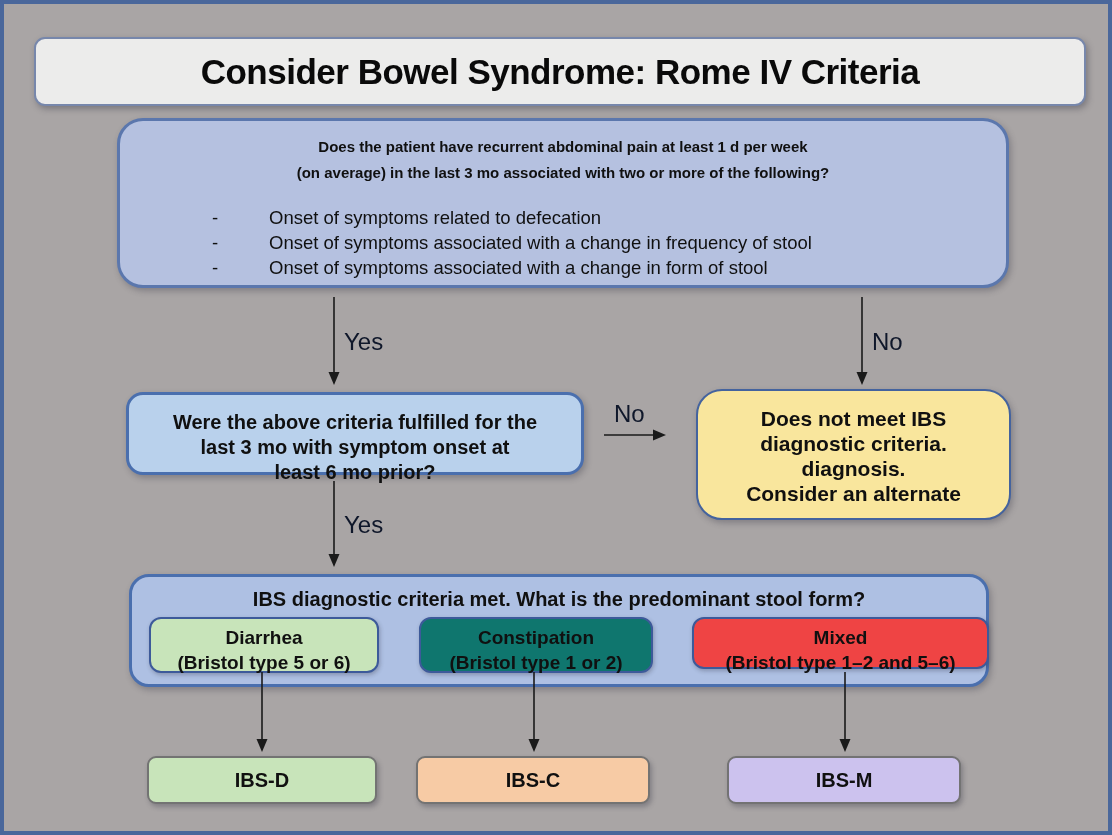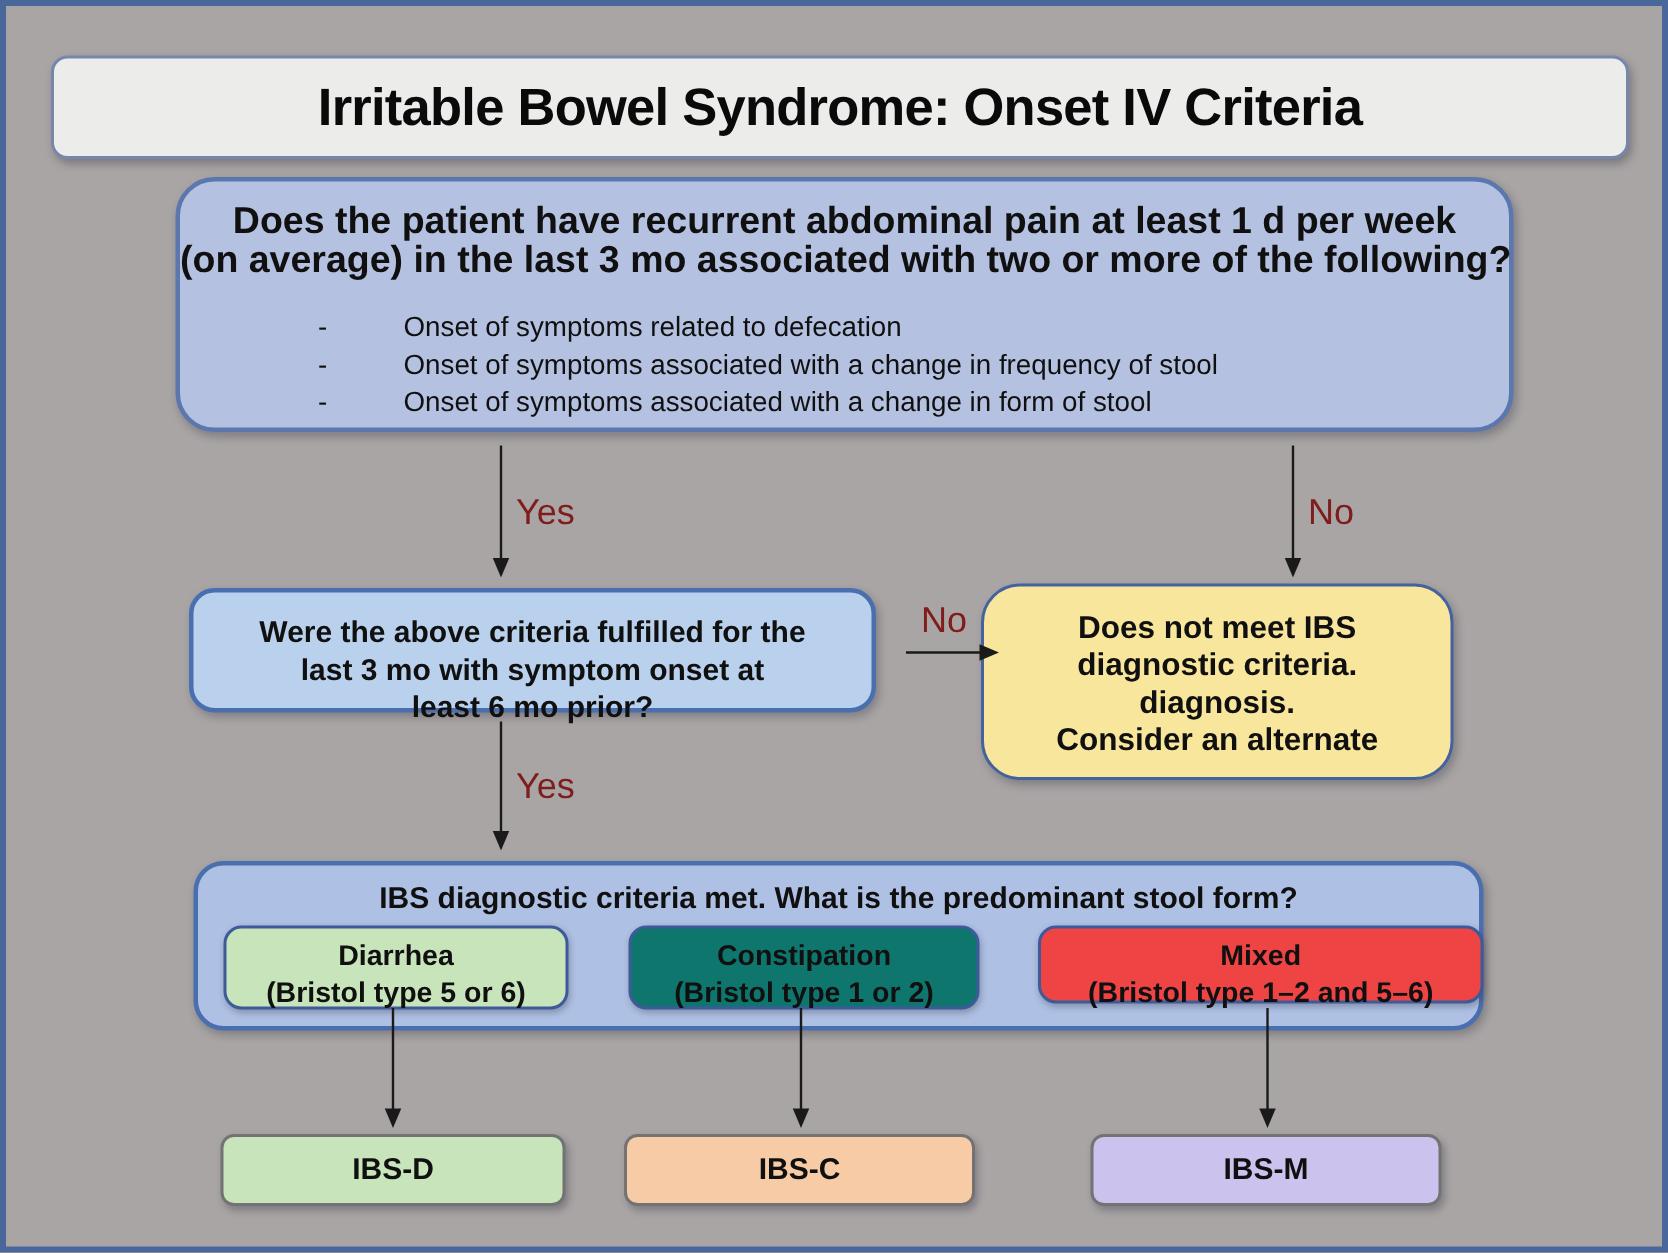--- a/index.html
+++ b/index.html
@@ -46,21 +46,21 @@
   .q1-box {
     left: 113px; top: 114px;
     width: 892px; height: 170px;
     background: #b5c1e0;
     border: 3px solid #5b77ad;
     border-radius: 26px;
     padding-top: 13px;
   }
   .q-line {
     text-align: center;
-    font-size: 25px;
+    font-size: 15px;
     font-weight: bold;
     line-height: 26px;
     white-space: nowrap;
   }
   .bullets { margin-top: 19px; }
   .bullet-row {
     display: flex;
     font-size: 18.5px;
     font-weight: normal;
     line-height: 25px;
@@ -79,21 +79,21 @@
     padding-top: 15px;
   }
   .q2-box .line {
     text-align: center;
     font-size: 20px;
     font-weight: bold;
     line-height: 25px;
     white-space: nowrap;
   }
   .not-met-box {
-    left: 650px; top: 385px;
+    left: 692px; top: 385px;
     width: 315px; height: 131px;
     background: #f9e69d;
     border: 2px solid #44639e;
     border-radius: 26px;
     padding-top: 15px;
   }
   .not-met-box .line {
     text-align: center;
     font-size: 21px;
     font-weight: bold;
@@ -147,21 +147,21 @@
     font-size: 20px;
     font-weight: bold;
   }
   .res-d { left: 143px; width: 230px; background: #c8e4ba; }
   .res-c { left: 412px; width: 234px; background: #f7cba5; }
   .res-m { left: 723px; width: 234px; background: #ccc2ee; }
   .edge-label {
     position: absolute;
     font-size: 24px;
     font-weight: normal;
-    color: #7f1d1d;
+    color: #0f172a;
     white-space: nowrap;
   }
   .lbl-yes1 { left: 340px; top: 324px; }
   .lbl-no1  { left: 868px; top: 324px; }
   .lbl-no2  { left: 610px; top: 396px; }
   .lbl-yes2 { left: 340px; top: 507px; }
   svg.arrows {
     position: absolute;
     left: 0; top: 0;
     width: 1112px; height: 835px;
@@ -169,21 +169,21 @@
   }
   svg.arrows line { stroke: #1a1a1a; stroke-width: 1.6; }
   svg.arrows polygon { fill: #1a1a1a; }
 </style>
 </head>
 <body>
 
 <div class="canvas">
 
   <div class="title-box">
-    <span>Irritable Bowel Syndrome: Onset IV Criteria</span>
+    <span>Consider Bowel Syndrome: Rome IV Criteria</span>
   </div>
 
   <div class="node q1-box">
     <div class="q-line">Does the patient have recurrent abdominal pain at least 1 d per week</div>
     <div class="q-line">(on average) in the last 3 mo associated with two or more of the following?</div>
     <div class="bullets">
       <div class="bullet-row">
         <span class="bullet-dash">-</span>
         <span>Onset of symptoms related to defecation</span>
       </div>

